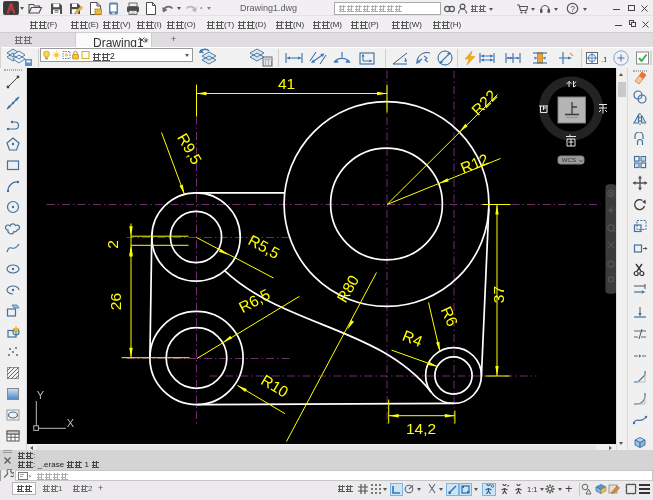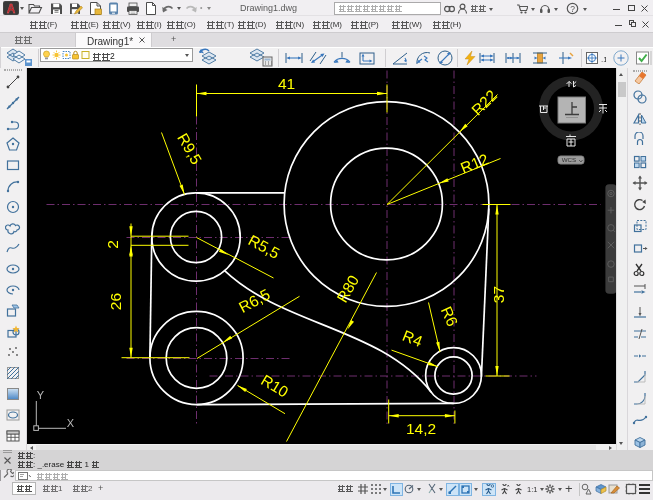--- a/index.html
+++ b/index.html
@@ -136,21 +136,21 @@
 <div class="mi" style="left:432px"><i class="c" style="width:8px;height:8px;"></i><i class="c" style="width:8px;height:8px;"></i>(H)</div>
 <div class="abs" style="left:615px;top:25px;width:7px;height:1px;background:#444"></div>
 <div class="abs" style="left:629px;top:20px;width:5px;height:5px;border:1px solid #444"></div>
     <div class="abs" style="left:631px;top:22px;width:5px;height:5px;border:1px solid #444;background:#f1eff2"></div>
 <svg class="aic" style="left:642px;top:21px" width="7" height="7">
       <path d="M0.5,0.5 L6.5,6.5 M6.5,0.5 L0.5,6.5" stroke="#444" stroke-width="1"></path>
     </svg>
 <div id="tabbar" class="abs"></div>
 <div class="abs" style="left:14px;top:35px;color:#555;font-size:8px"><i class="c" style="width:8px;height:8px;"></i><i class="c" style="width:8px;height:8px;"></i></div>
 <div class="abs" style="left:75px;top:32px;width:77px;height:15px;background:#fbfafb;border:1px solid #cecccf;border-bottom:none"></div>
-<div class="abs" style="left:87px;top:36px;color:#333;font-size:10px">Drawing1*</div>
+<div class="abs" style="left:93px;top:36px;color:#333;font-size:12px">Drawing1*</div>
 <svg class="aic" style="left:139px;top:37px" width="6" height="6">
       <path d="M0.5,0.5 L5.5,5.5 M5.5,0.5 L0.5,5.5" stroke="#555" stroke-width="1"></path>
     </svg>
 <div class="abs" style="left:171px;top:34px;color:#555;font-size:9px">+</div>
 <div id="toolrow" class="abs"></div>
 <svg class="aic" style="left:5px;top:48px" width="30" height="19" viewBox="0 0 30 19">
       <path d="M2,6 l6,-4 6,4 -6,4 z M2,10 l6,-4 6,4 -6,4 z" fill="#dce6f1" stroke="#41719c" stroke-width="0.9" transform="translate(0,-1)"></path>
       <path d="M8,8 l6,-4 6,4 -6,4 z M8,12 l6,-4 6,4 -6,4 z" fill="#eef3f9" stroke="#41719c" stroke-width="0.9" transform="translate(0,-1)"></path>
       <rect x="20" y="11" width="7" height="7" fill="#5d94ce"></rect>
       <rect x="21.5" y="12.5" width="4" height="2" fill="#fff"></rect>

